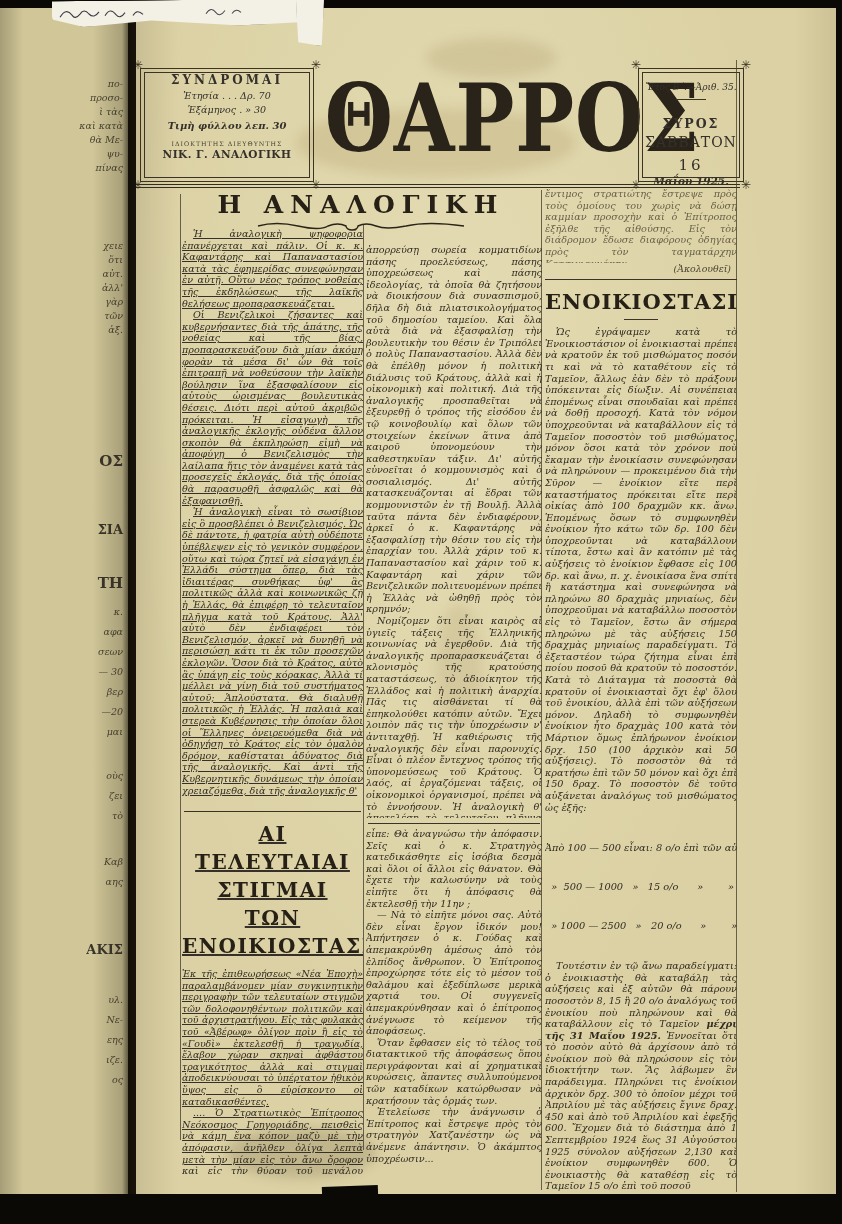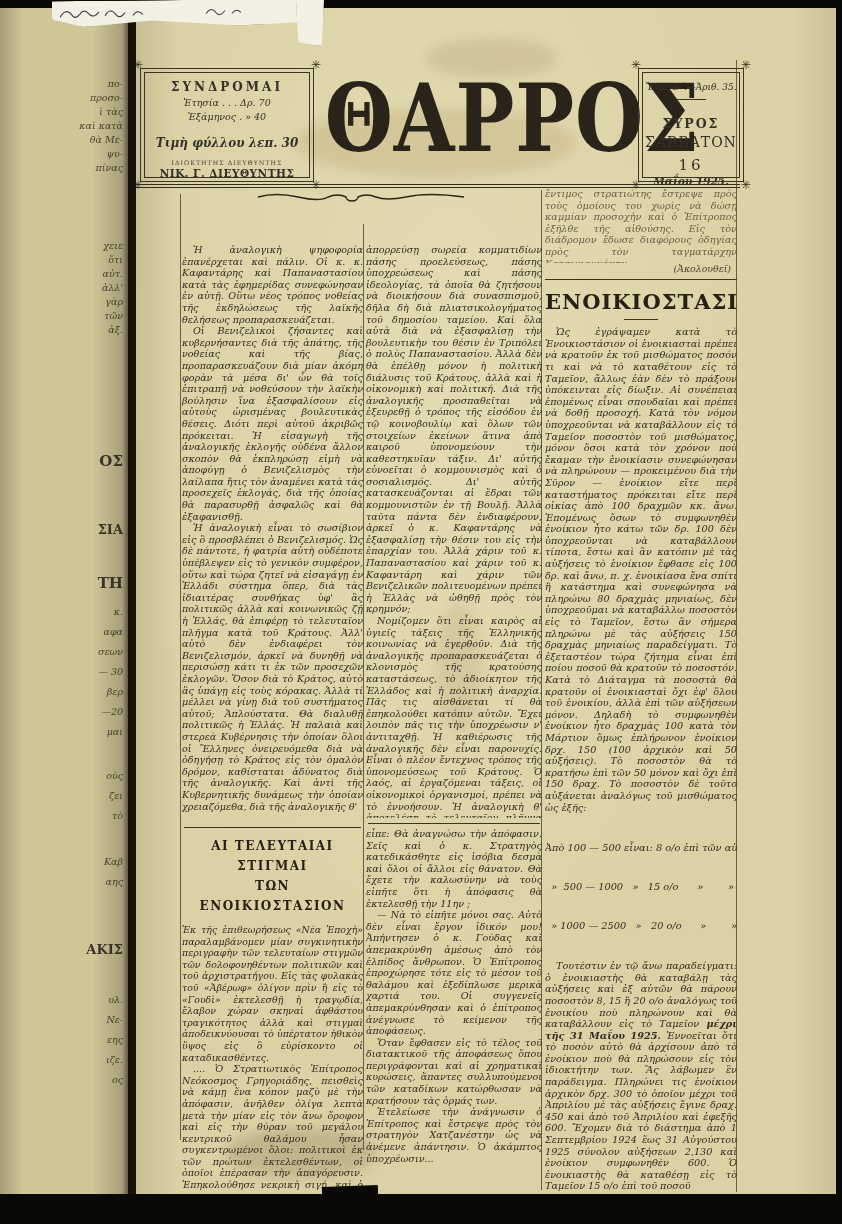--- a/index.html
+++ b/index.html
@@ -31,23 +31,23 @@
   .stain{position:absolute;border-radius:50%;filter:blur(6px);pointer-events:none;}
 
   
   .mast-box{position:absolute;border:1.3px solid #3b3425;outline:1px solid #3b3425;outline-offset:3px;
             background:rgba(0,0,0,0);text-align:center;}
   .sub-box{left:8px;top:64px;width:164px;height:104px;}
   .issue-box{left:506px;top:64px;width:96px;height:104px;}
   .floret{position:absolute;font-size:12px;color:#3b3425;line-height:10px;}
   .fl-tl{left:-12px;top:-13px;} .fl-tr{right:-12px;top:-13px;}
   .fl-bl{left:-12px;bottom:-13px;} .fl-br{right:-12px;bottom:-13px;}
-  .sub-title{font-weight:bold;font-size:12px;letter-spacing:3px;margin-top:7px;}
+  .sub-title{font-weight:bold;font-size:12px;letter-spacing:3px;}
   .sub-line{font-style:italic;font-size:9.5px;margin-top:3px;}
-  .sub-price{font-style:italic;font-weight:bold;font-size:12px;margin-top:14px;}
+  .sub-price{font-style:italic;font-weight:bold;font-size:10px;margin-top:5px;}
   .sub-owner-label{font-size:6.3px;letter-spacing:1px;margin-top:9px;color:#4a4330;}
   .sub-owner{font-weight:bold;font-size:10.5px;letter-spacing:.5px;margin-top:1px;}
   .issue-line{font-style:italic;font-size:9px;margin-top:9px;}
   .issue-rule{width:30px;border-top:1px solid #3b3425;margin:7px auto 6px;}
   .issue-city{font-weight:bold;font-size:12.5px;letter-spacing:2px;margin-top:16px;}
   .issue-day{font-size:14px;letter-spacing:1px;margin-top:3px;}
   .issue-num{font-weight:normal;font-size:15px;letter-spacing:3px;margin-top:6px;}
   .issue-my{font-weight:bold;font-style:italic;font-size:10.5px;margin-top:1px;}
   .paper-title{position:absolute;left:168px;top:56px;width:344px;height:114px;margin:0;
                font-size:89px;font-weight:bold;line-height:108px;text-align:center;color:#292319;
@@ -59,27 +59,27 @@
   .vrule{position:absolute;width:0;border-left:1px solid #49412e;opacity:.8;}
 
   
   .bt{font-style:italic;font-size:9.6px;line-height:11.6px;text-align:justify;color:#322c22;}
   .bt p{margin:0;text-indent:11px;}
   .bt p.cont{text-indent:0;}
   .headline-block{position:absolute;left:46px;top:182px;width:358px;height:52px;text-align:center;}
   .headline-block h2{margin:0;font-size:25px;font-weight:bold;letter-spacing:7px;color:#262016;}
   .squiggle{display:block;margin:1px auto 0;}
   .col{position:absolute;display:flex;flex-direction:column;overflow:hidden;}
-  .col1{left:46px;top:236px;width:181px;height:946px;}
+  .col1{left:46px;top:220px;width:181px;height:946px;text-decoration:underline;}
   .col2{left:230px;top:236px;width:176px;height:946px;}
   .col3{left:409px;top:180px;width:192px;height:1004px;}
   .blk{overflow:hidden;}
   .end-rule{border-top:1px solid #3b3426;margin:5px 2px 4px;}
-  .headline2{text-align:center;font-weight:bold;font-size:12px;letter-spacing:1.5px;
-             line-height:20px;color:#262016;margin:4px 0 8px;}
+  .headline2{text-align:center;font-weight:bold;font-size:20px;letter-spacing:1.5px;
+             line-height:28px;color:#262016;margin:4px 0 8px;}
   .intro{font-size:9.4px;}
   .faded{color:#5f573f;opacity:.92;}
   .follow{text-align:right;font-style:italic;font-size:9.4px;padding-right:6px;color:#4c4431;}
   .rule3{border-top:1.2px solid #3b3426;margin:5px 0 2px;}
   .enoik-title{text-align:center;font-weight:bold;font-size:21px;letter-spacing:1px;color:#262016;margin:7px 0 0;}
   .enoik-rule{width:34px;border-top:1.2px solid #3b3426;margin:5px auto 6px;}
   .enoik-sub{font-weight:bold;font-style:italic;font-size:11px;line-height:13.5px;text-align:justify;margin:0 0 5px;color:#2e2920;}
   .rate-table{font-style:italic;font-size:9.8px;line-height:13px;white-space:pre;color:#322c22;margin:2px 0;}
   .b-inline{font-weight:bold;}
   .col3 .bt{font-size:9.7px;line-height:11.6px;}
@@ -142,24 +142,24 @@
     <div class="stain" style="left:90px;top:1120px;width:150px;height:50px;background:rgba(70,56,28,.18);"></div>
 
     <div>
       <div class="mast-box sub-box">
         <span class="floret fl-tl">✳</span>
         <span class="floret fl-tr">✳</span>
         <span class="floret fl-bl">✳</span>
         <span class="floret fl-br">✳</span>
         <div class="sub-title">ΣΥΝΔΡΟΜΑΙ</div>
         <div class="sub-line">Ἐτησία  .  .  .  Δρ. 70</div>
-        <div class="sub-line">Ἑξάμηνος   .   »   40</div>
+        <div class="sub-line">Ἑξάμηνος   .   »   30</div>
         <div class="sub-price">Τιμὴ φύλλου λεπ. 30</div>
         <div class="sub-owner-label">ΙΔΙΟΚΤΗΤΗΣ ΔΙΕΥΘΥΝΤΗΣ</div>
-        <div class="sub-owner">ΝΙΚ. Γ. ΔΙΕΥΘΥΝΤΗΣ</div>
+        <div class="sub-owner">ΝΙΚ. Γ. ΑΝΑΛΟΓΙΚΗ</div>
       </div>
 
       <h1 class="paper-title">ΘΑΡΡΟΣ</h1>
 
       <div class="mast-box issue-box">
         <span class="floret fl-tl">✳</span>
         <span class="floret fl-tr">✳</span>
         <span class="floret fl-bl">✳</span>
         <span class="floret fl-br">✳</span>
         <div class="issue-line">Ἔτος Β΄.—Ἀριθ. 35.</div>
@@ -171,20 +171,21 @@
       </div>
       <div class="mast-rule"></div>
     </div>
 
     <div class="vrule" style="left:44px;top:186px;height:946px;"></div>
     <div class="vrule" style="left:227px;top:216px;height:926px;"></div>
     <div class="vrule" style="left:405px;top:182px;height:1000px;"></div>
     <div class="vrule" style="left:600px;top:52px;height:1132px;border-left-width:1.4px;"></div>
 
     <div class="headline-block">
+      <h2>Η ΑΝΑΛΟΓΙΚΗ</h2>
       <svg class="squiggle" width="210" height="12" viewBox="0 0 210 12">
         <path d="M2 6 q18 -5 40 0 t30 0 q10 -4 18 0 a6 4 0 1 0 12 0 q8 -4 18 0 t30 0 q22 -5 58 0" fill="none" stroke="#2a241a" stroke-width="1.4"></path>
       </svg>
     </div>
 
     <div class="col col1">
       <div class="blk bt" style="height:578px;">
         <p>Ἡ ἀναλογικὴ ψηφοφορία ἐπανέρχεται καὶ πάλιν. Οἱ κ. κ. Καφαντάρης καὶ Παπαναστασίου κατὰ τὰς ἐφημερίδας συνεφώνησαν ἐν αὐτῇ. Οὕτω νέος τρόπος νοθείας τῆς ἐκδηλώσεως τῆς λαϊκῆς θελήσεως προπαρασκευάζεται.</p>
         <p>Οἱ Βενιζελικοὶ ζήσαντες καὶ κυβερνήσαντες διὰ τῆς ἀπάτης, τῆς νοθείας καὶ τῆς βίας, προπαρασκευάζουν διὰ μίαν ἀκόμη φορὰν τὰ μέσα δι' ὧν θὰ τοῖς ἐπιτραπῇ νὰ νοθεύσουν τὴν λαϊκὴν βούλησιν ἵνα ἐξασφαλίσουν εἰς αὐτοὺς ὡρισμένας βουλευτικὰς θέσεις. Διότι περὶ αὐτοῦ ἀκριβῶς πρόκειται. Ἡ εἰσαγωγὴ τῆς ἀναλογικῆς ἐκλογῆς οὐδένα ἄλλον σκοπὸν θὰ ἐκπληρώσῃ εἰμὴ νὰ ἀποφύγῃ ὁ Βενιζελισμὸς τὴν λαίλαπα ἥτις τὸν ἀναμένει κατὰ τὰς προσεχεῖς ἐκλογάς, διὰ τῆς ὁποίας θὰ παρασυρθῇ ἀσφαλῶς καὶ θὰ ἐξαφανισθῇ.</p>
         <p>Ἡ ἀναλογικὴ εἶναι τὸ σωσίβιον εἰς ὃ προσβλέπει ὁ Βενιζελισμός. Ὡς δὲ πάντοτε, ἡ φατρία αὐτὴ οὐδέποτε ὑπέβλεψεν εἰς τὸ γενικὸν συμφέρον, οὕτω καὶ τώρα ζητεῖ νὰ εἰσαγάγῃ ἐν Ἑλλάδι σύστημα ὅπερ, διὰ τὰς ἰδιαιτέρας συνθήκας ὑφ' ἃς πολιτικῶς ἀλλὰ καὶ κοινωνικῶς ζῇ ἡ Ἑλλάς, θὰ ἐπιφέρῃ τὸ τελευταῖον πλῆγμα κατὰ τοῦ Κράτους. Ἀλλ' αὐτὸ δὲν ἐνδιαφέρει τὸν Βενιζελισμόν, ἀρκεῖ νὰ δυνηθῇ νὰ περισώσῃ κάτι τι ἐκ τῶν προσεχῶν ἐκλογῶν. Ὅσον διὰ τὸ Κράτος, αὐτὸ ἂς ὑπάγῃ εἰς τοὺς κόρακας. Ἀλλὰ τί μέλλει νὰ γίνῃ διὰ τοῦ συστήματος αὐτοῦ; Ἁπλούστατα. Θὰ διαλυθῇ πολιτικῶς ἡ Ἑλλάς. Ἡ παλαιὰ καὶ στερεὰ Κυβέρνησις τὴν ὁποίαν ὅλοι οἱ Ἕλληνες ὀνειρευόμεθα διὰ νὰ ὁδηγήσῃ τὸ Κράτος εἰς τὸν ὁμαλὸν δρόμον, καθίσταται ἀδύνατος διὰ τῆς ἀναλογικῆς. Καὶ ἀντὶ τῆς Κυβερνητικῆς δυνάμεως τὴν ὁποίαν χρειαζόμεθα, διὰ τῆς ἀναλογικῆς θ'</p>

